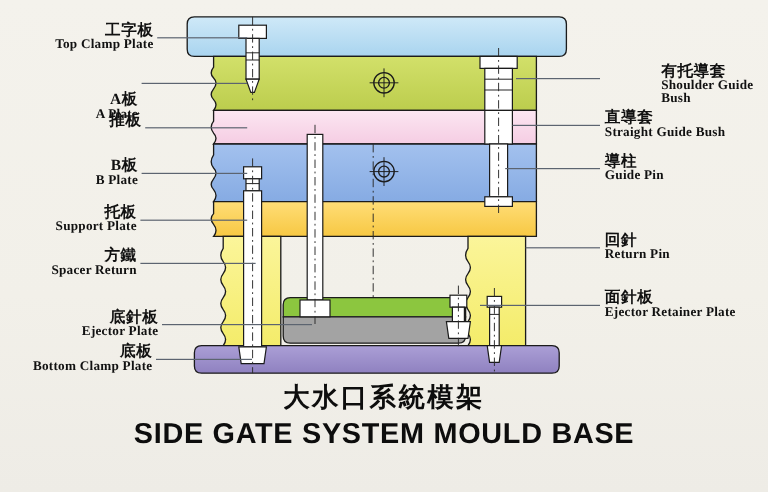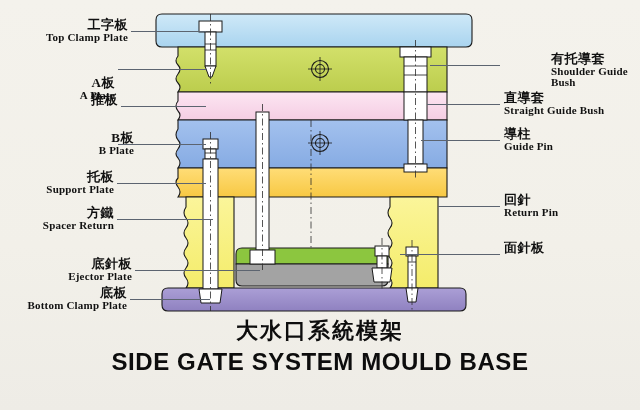--- a/index.html
+++ b/index.html
@@ -205,21 +205,21 @@
     <div class="cn">工字板</div>
     <div class="en">Top Clamp Plate</div>
   </div>
   <div class="lbl left" style="left:0;top:56px;width:115px;margin-top:20px;">
     <div class="cn">A板</div>
     <div class="en">A Plate</div>
   </div>
   <div class="lbl left" style="left:0;top:93px;width:118px;">
     <div class="cn">推板</div>
   </div>
-  <div class="lbl left" style="left:0;top:131px;width:115px;padding-left:19px;">
+  <div class="lbl left" style="left:0;top:131px;width:115px;">
     <div class="cn">B板</div>
     <div class="en">B Plate</div>
   </div>
   <div class="lbl left" style="left:0;top:170px;width:114px;">
     <div class="cn">托板</div>
     <div class="en">Support Plate</div>
   </div>
   <div class="lbl left" style="left:0;top:206px;width:114px;">
     <div class="cn">方鐵</div>
     <div class="en">Spacer Return</div>
@@ -244,20 +244,21 @@
   <div class="lbl right" style="left:504px;top:127px;">
     <div class="cn">導柱</div>
     <div class="en">Guide Pin</div>
   </div>
   <div class="lbl right" style="left:504px;top:193px;">
     <div class="cn">回針</div>
     <div class="en">Return Pin</div>
   </div>
   <div class="lbl right" style="left:504px;top:241px;">
     <div class="cn">面針板</div>
+    <div class="en">Ejector Retainer Plate</div>
   </div>
 
   <div id="title" style="top:316px;">
     <div class="t-cn">大水口系統模架</div>
     <div class="t-en">SIDE GATE SYSTEM MOULD BASE</div>
   </div>
 
 </div>
 
 </body></html>

